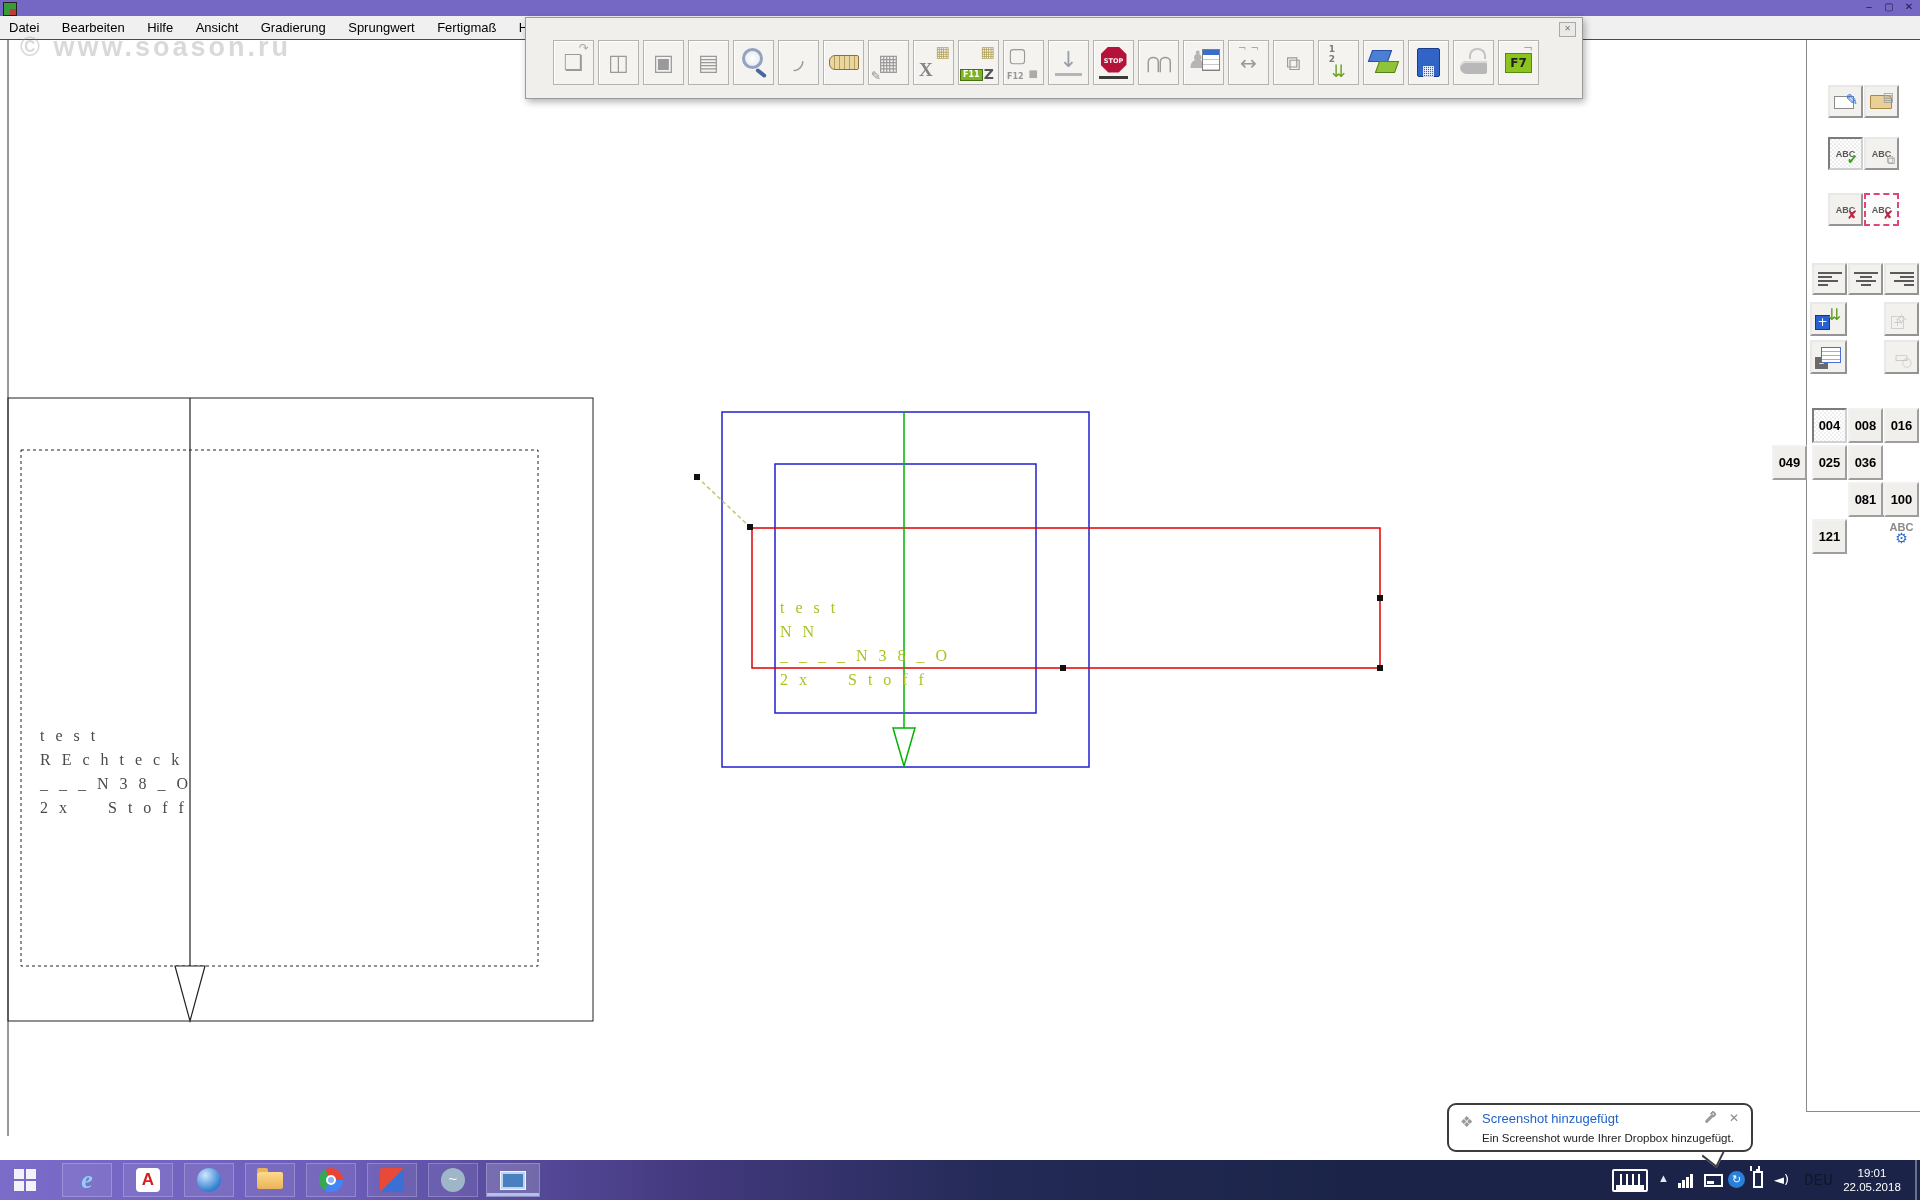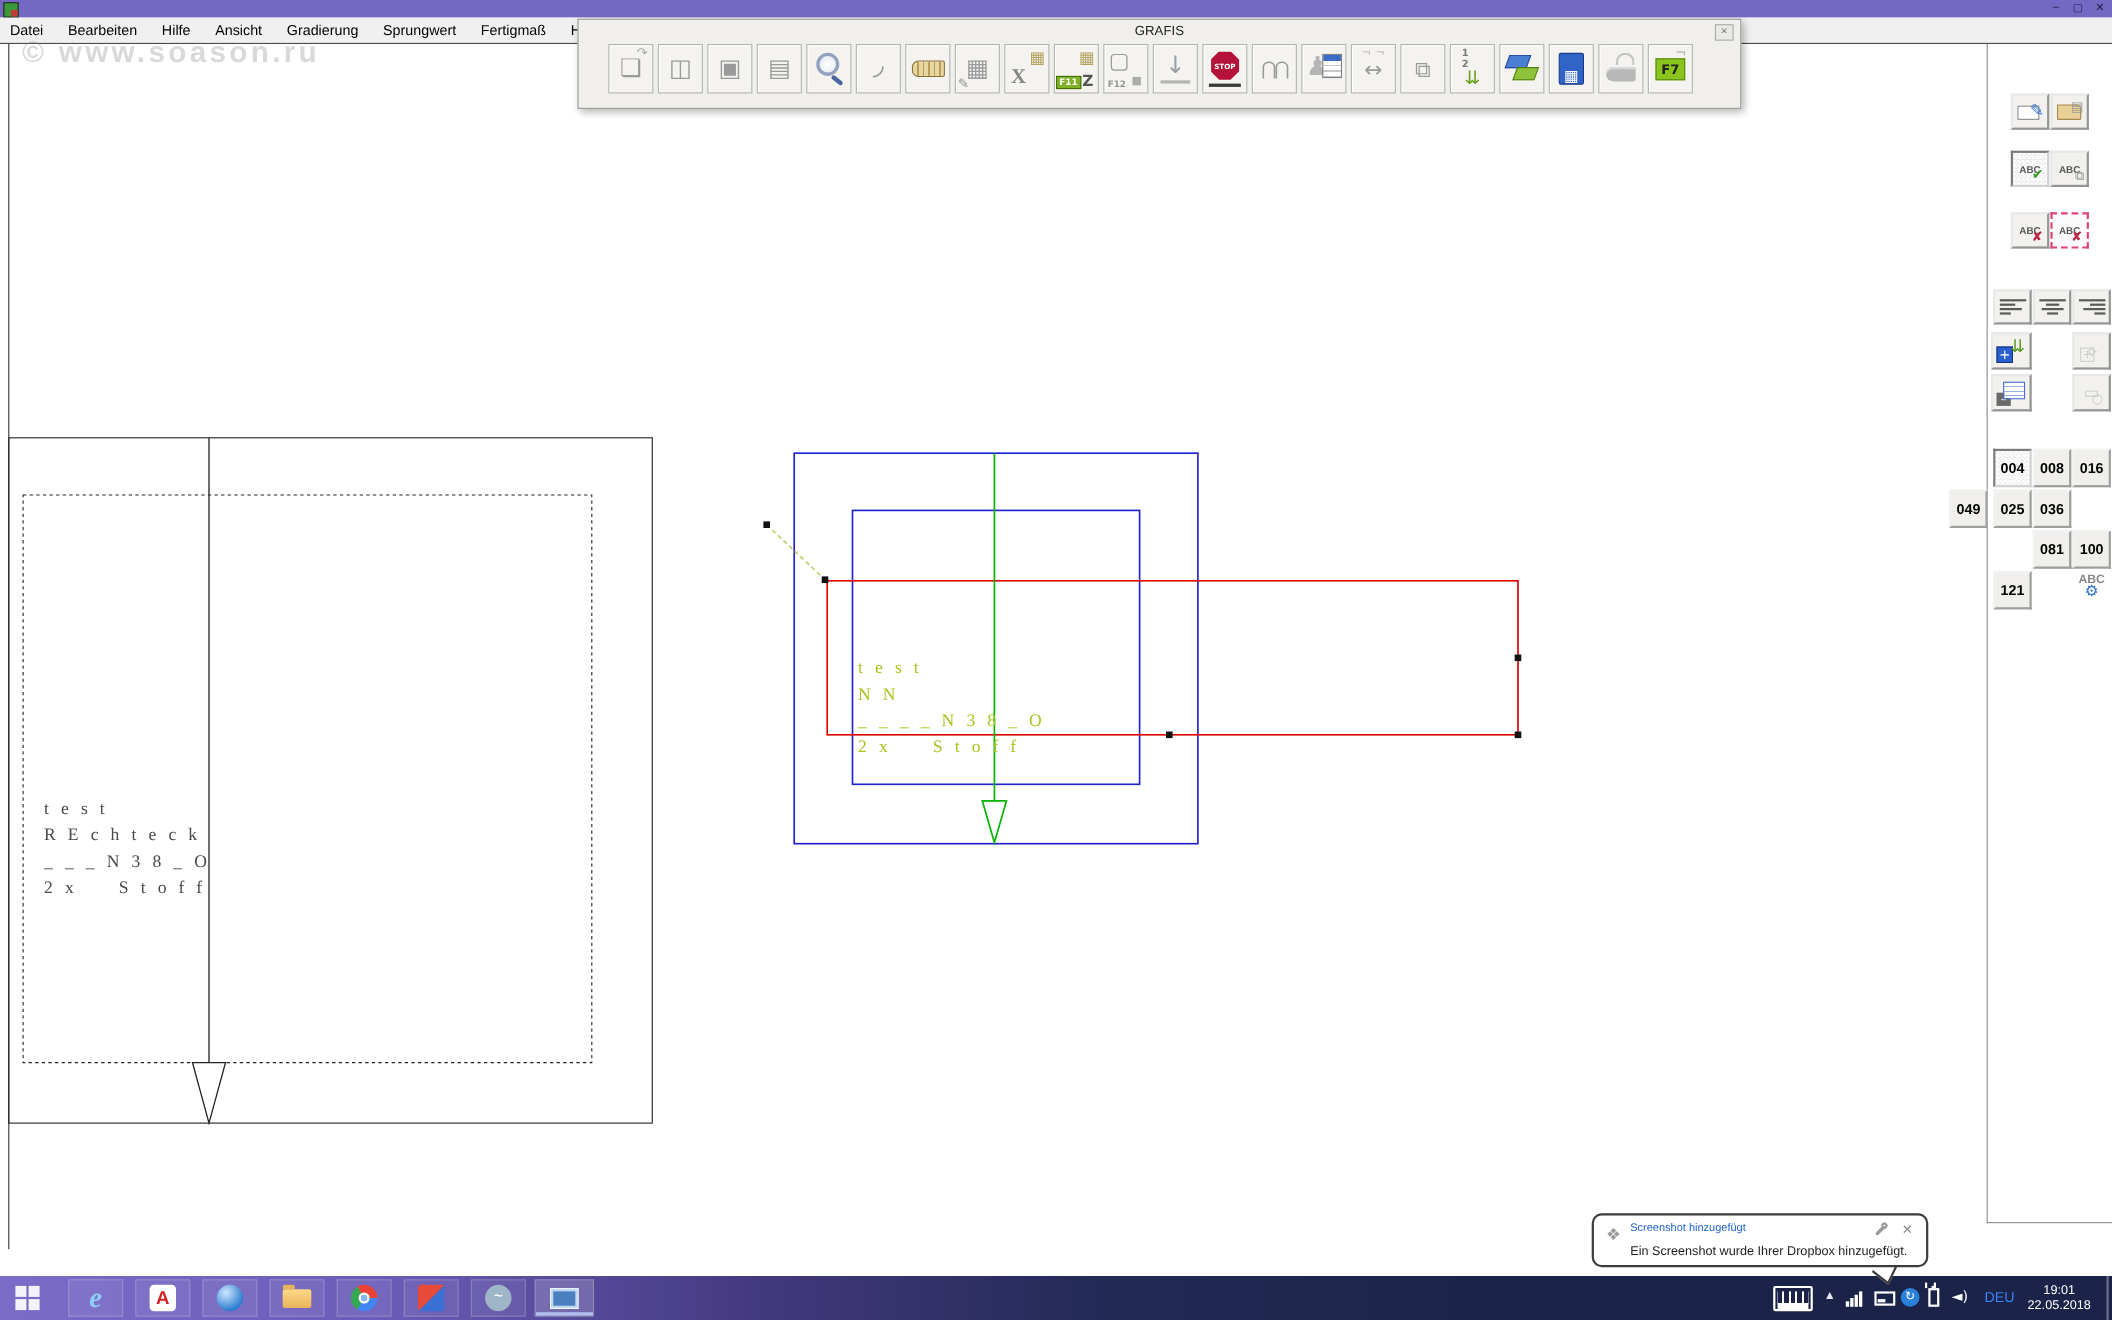--- a/index.html
+++ b/index.html
@@ -132,28 +132,28 @@
   .chev{position:absolute;left:1658px;top:1172px;color:#e8e8f2;font-size:11px;}
   .bars{position:absolute;left:1678px;top:1172px;width:20px;height:16px;display:flex;align-items:flex-end;gap:1px;}
   .bars i{width:3px;background:#fff;display:block;}
   .card{position:absolute;left:1704px;top:1174px;width:19px;height:13px;border:2px solid #fff;box-sizing:border-box;}
   .card::after{content:"";position:absolute;left:1px;bottom:1px;width:7px;height:3px;background:#fff;}
   .dbx{position:absolute;left:1728px;top:1171px;width:17px;height:17px;border-radius:50%;background:#2a7fd8;color:#fff;font-size:11px;line-height:17px;text-align:center;}
   .batt{position:absolute;left:1753px;top:1171px;width:10px;height:17px;border:2px solid #fff;box-sizing:border-box;}
   .batt::before{content:"";position:absolute;top:-4px;left:1px;width:4px;height:2px;background:#fff;}
   .batt::after{content:"";position:absolute;top:-7px;left:-5px;width:2px;height:5px;background:#fff;box-shadow:8px 0 0 #fff;}
   .spk{position:absolute;left:1774px;top:1172px;color:#fff;font-size:13px;font-family:"DejaVu Sans",sans-serif;}
-  .lang{position:absolute;left:1804px;top:1172px;font-size:13px;color:#3b82f6;}
+  .lang{position:absolute;left:1804px;top:1172px;font-size:16px;color:#0f172a;font-family:Liberation Mono, monospace;}
   .clock{position:absolute;left:1834px;top:1166px;width:76px;text-align:center;color:#fff;font-size:11.5px;line-height:14px;}
   .sliver{position:absolute;left:1915px;top:1160px;width:2px;height:40px;background:rgba(255,255,255,.35);}
   
   .notif{position:absolute;left:1447px;top:1103px;width:306px;height:49px;background:#fff;border:2px solid #3c3c3c;border-radius:9px;z-index:100;box-sizing:border-box;}
   .notif-tail{position:absolute;left:1704px;top:1144px;width:17px;height:17px;background:#fff;border-right:2px solid #3c3c3c;border-bottom:2px solid #3c3c3c;transform:rotate(38deg) skewX(12deg);z-index:99;}
   .notif .dbx-logo{position:absolute;left:11px;top:8px;color:#9a9a9a;font-size:15px;font-family:"DejaVu Sans",sans-serif;}
-  .notif .ntitle{position:absolute;left:33px;top:6px;font-size:10px;color:#1f61c8;}
+  .notif .ntitle{position:absolute;left:33px;top:6px;font-size:13px;color:#1f61c8;}
   .notif .nbody{position:absolute;left:33px;top:27px;font-size:11.5px;color:#222;}
   .notif .wrench{position:absolute;right:36px;top:12px;width:11px;height:3px;background:#9a9a9a;transform:rotate(-45deg);border-radius:2px;}
   .notif .wrench::after{content:"";position:absolute;right:-3px;top:-2px;width:6px;height:6px;border:2px solid #9a9a9a;border-radius:50%;border-left-color:transparent;box-sizing:border-box;}
   .notif .nclose{position:absolute;right:12px;top:6px;color:#888;font-size:12px;}
 </style>
 </head>
 <body>
 
 <div class="screen">
 
@@ -203,21 +203,20 @@
       <rect x="1060" y="625" width="6" height="6" fill="#111"></rect>
       <rect x="1377" y="555" width="6" height="6" fill="#111"></rect>
       <rect x="1377" y="625" width="6" height="6" fill="#111"></rect>
     </svg>
 
   </div>
   <div class="ptext dark"><span>test</span><br><span>REchteck</span><br><span>___N38_O</span><br><span>2x  Stoff</span></div>
   <div class="ptext yellow"><span>test</span><br><span>NN</span><br><span>____N38_O</span><br><span>2x  Stoff</span></div>
 
   <div class="tb">
-    <div class="tb-title">GRAFIS</div>
     <div class="tb-close">✕</div>
     <div class="tb-row">
       <div class="tbi g-open"></div>
       <div class="tbi g-model"></div>
       <div class="tbi g-save"></div>
       <div class="tbi g-print"></div>
       <div class="tbi g-zoom"></div>
       <div class="tbi g-curve"></div>
       <div class="tbi g-tape"></div>
       <div class="tbi g-tbledit"></div>

